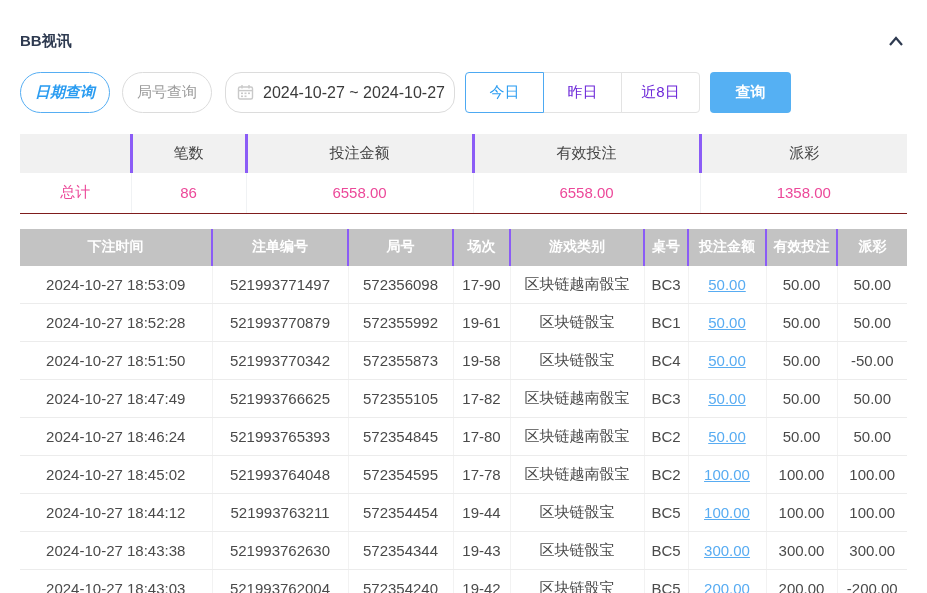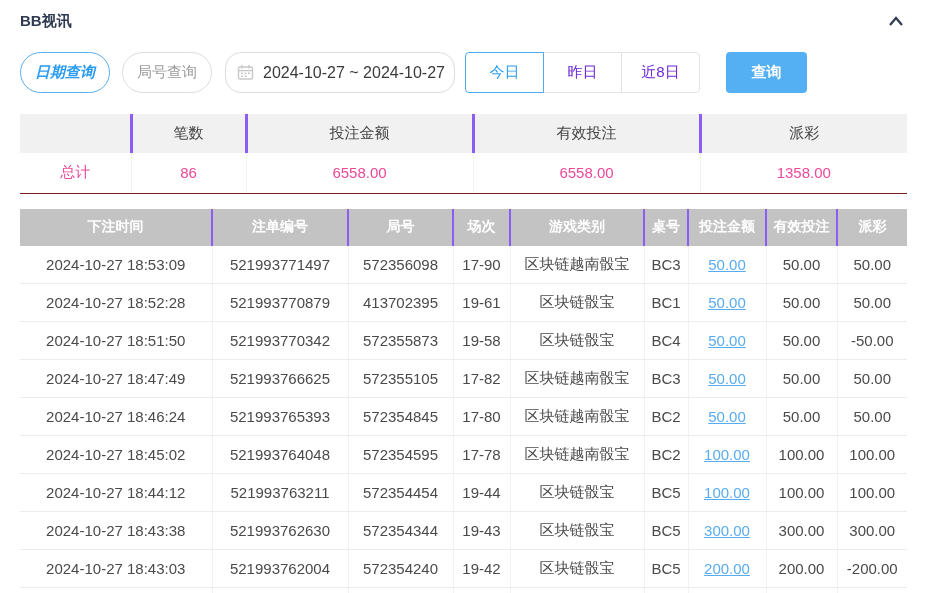--- a/index.html
+++ b/index.html
@@ -1,41 +1,41 @@
 <!DOCTYPE html>
 <html><head>
 <meta charset="utf-8">
 <style>
   * { margin:0; padding:0; box-sizing:border-box; }
   html,body { width:927px; height:593px; background:#fff; overflow:hidden;
               font-family:"Liberation Sans", sans-serif; }
   .panel { width:927px; height:593px; padding:0 20px; background:#fff; }
 
   
-  .panel-header { display:flex; justify-content:space-between; align-items:center; padding-top:10px; }
+  .panel-header { display:flex; justify-content:space-between; align-items:center; padding-top:30px; }
   .panel-title { font-size:15px; font-weight:bold; color:#2e3a50; }
   .collapse-btn { width:22px; height:22px; border:none; background:transparent; cursor:pointer;
                   display:flex; align-items:center; justify-content:center; }
 
   
   .toolbar { margin-top:20px; display:flex; align-items:center; }
   .pill { height:41px; padding:0 14px; border-radius:21px; background:#fff; font-size:15px;
           border:1px solid #dcdcdc; color:#9a9a9a; cursor:pointer; margin-right:12px; }
   .pill.active { border-color:#56aef3; color:#2a9cf1; font-weight:bold;font-style:italic; }
   .datepicker { height:41px; width:230px; border:1px solid #dcdcdc; border-radius:16px;
                 display:flex; align-items:center; padding:0 11px; margin-right:10px; cursor:pointer; background:#fff; }
   .datepicker .cal { margin-right:9px; display:flex; }
   .date-text { font-size:16px; color:#3a3a3a; white-space:nowrap; }
   .seg-group { display:flex; }
   .seg { width:79px; height:41px; background:#fff; border:1px solid #e3e3e3; font-size:15px;
          color:#6d28d9; cursor:pointer; margin-left:-1px; position:relative; }
   .seg:first-child { margin-left:0; border-radius:4px 0 0 4px; }
   .seg:last-child { border-radius:0 4px 4px 0; }
   .seg.active { border:1px solid #4da9f2; color:#2a9cf1; z-index:2; }
-  .search-btn { width:81px; height:41px; margin-left:26px; border:none; border-radius:4px;
+  .search-btn { width:81px; height:41px; margin-left:10px; border:none; border-radius:4px;
                 background:#55b0f3; color:#fff; font-size:15px; font-weight:bold; cursor:pointer; }
 
   
   table { border-collapse:collapse; table-layout:fixed; width:887px; }
   .summary-table { margin-top:21px; }
   .summary-table th { height:39px; background:#f1f1f1; font-size:15px; font-weight:normal;
                       color:#444; text-align:center; border-left:3px solid #8b5cf6; }
   .summary-table th:first-child { border-left:none; }
   .summary-table td { height:40px; text-align:center; font-size:15px; color:#ec4899;
                       border-bottom:1px solid #7f1d1d; border-left:1px solid #f0f2f4; background:#fff; }
@@ -160,21 +160,21 @@
           <td>17-90</td>
           <td>区块链越南骰宝</td>
           <td>BC3</td>
           <td><a class="amount-link">50.00</a></td>
           <td>50.00</td>
           <td>50.00</td>
         </tr>
         <tr>
           <td>2024-10-27 18:52:28</td>
           <td>521993770879</td>
-          <td>413702395</td>
+          <td>572355992</td>
           <td>19-61</td>
           <td>区块链骰宝</td>
           <td>BC1</td>
           <td><a class="amount-link">50.00</a></td>
           <td>50.00</td>
           <td>50.00</td>
         </tr>
         <tr>
           <td>2024-10-27 18:51:50</td>
           <td>521993770342</td>

